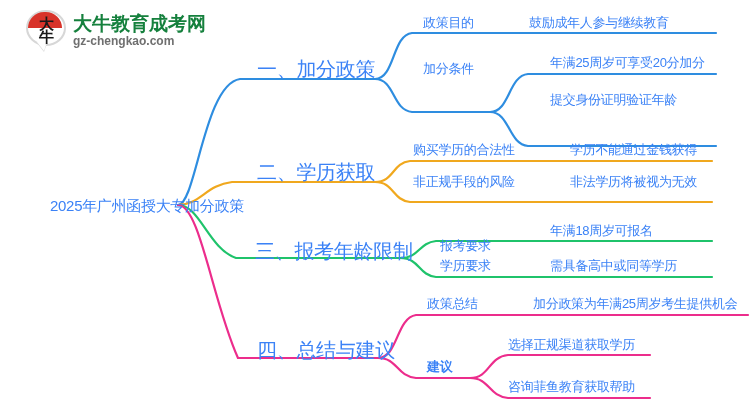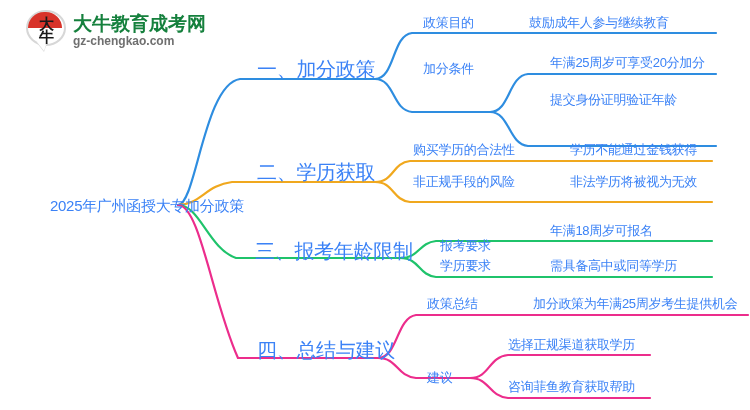--- a/index.html
+++ b/index.html
@@ -197,17 +197,17 @@
   <div class="node node-l3" style="left:550px; top:224px;">年满18周岁可报名</div>
 
   <div class="node node-l2" style="left:440px; top:259px;">学历要求</div>
   <div class="node node-l3" style="left:550px; top:259px;">需具备高中或同等学历</div>
 
   <div class="node node-l1" style="left:257px; top:340px;">四、总结与建议</div>
 
   <div class="node node-l2" style="left:427px; top:297px;">政策总结</div>
   <div class="node node-l3" style="left:533px; top:297px;">加分政策为年满25周岁考生提供机会</div>
 
-  <div class="node node-l2" style="left:427px; top:371px;">建议</div>
+  <div class="node node-l2" style="left:427px; top:360px;font-weight:bold;">建议</div>
   <div class="node node-l3" style="left:508px; top:338px;">选择正规渠道获取学历</div>
   <div class="node node-l3" style="left:508px; top:380px;">咨询菲鱼教育获取帮助</div>
 
 </div>
 
 </body></html>

